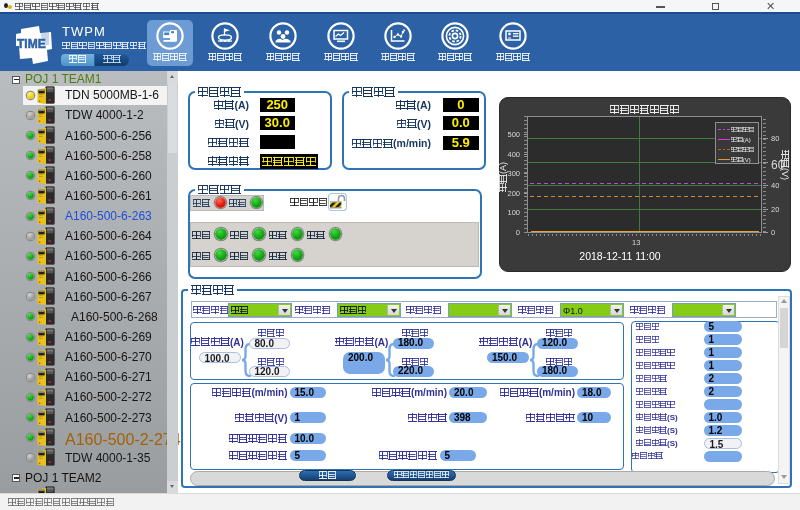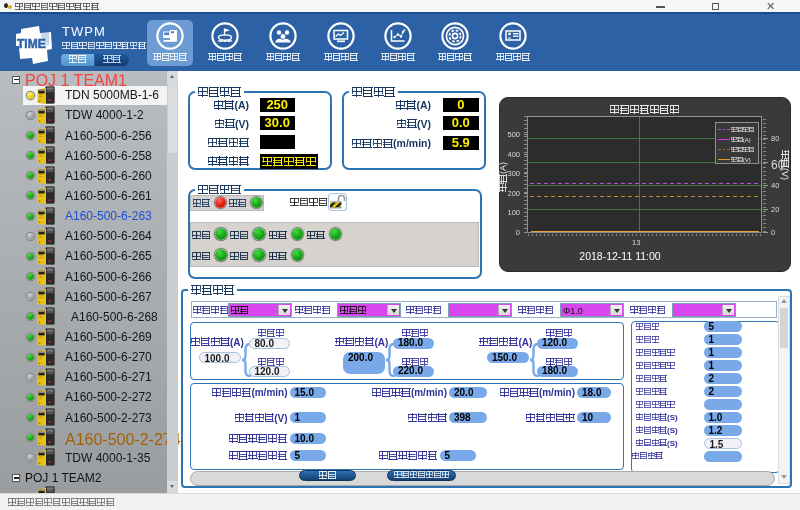--- a/index.html
+++ b/index.html
@@ -19,21 +19,21 @@
  linear-gradient(currentColor,currentColor) 0 98%/100% 11% no-repeat,
  linear-gradient(currentColor,currentColor) 8% 0/10% 100% no-repeat,
  linear-gradient(currentColor,currentColor) 90% 0/10% 100% no-repeat}
 .gb{position:absolute;border:2px solid #2e74b5;border-radius:7px;background:#fff}
 .gbt{position:absolute;top:-8px;left:5px;background:#fff;padding:0 3px;color:#17365d;font-weight:bold;font-size:11px;line-height:14px;white-space:nowrap}
 .nlb{color:#17365d;font-weight:bold;font-size:10.5px;white-space:nowrap;position:absolute}
 .plb{color:#31319a;font-weight:bold;font-size:10px;white-space:nowrap;position:absolute}
 .blk{background:#000;color:#ffef00;font-weight:bold;text-align:center;position:absolute}
 .pill{position:absolute;background:#79a9e8;border-radius:7px;color:#000;font-weight:bold;font-size:10px;padding:0 0 0 5px;white-space:nowrap}
 .pilw{position:absolute;background:#f2f2f6;border:1.5px solid #a8c0e0;border-radius:7px;color:#1a1a1a;font-weight:bold;font-size:10px;white-space:nowrap;padding-left:5px}
-.cmb{position:absolute;height:14px;background:#d946ef;border:1px solid #7f9db9}
+.cmb{position:absolute;height:14px;background:#84cc16;border:1px solid #7f9db9}
 .cmbb{position:absolute;right:1px;top:1px;bottom:1px;width:12px;background:linear-gradient(#f2f2f2,#d8d8d8);border-left:1px solid #b5b5b5}
 .cmbb:after{content:"";position:absolute;left:3px;top:4.5px;border:3px solid transparent;border-top:4px solid #333}
 .cmbt{position:absolute;left:2px;top:2px;font-size:9px;color:#111}
 .sp{position:absolute;border:1.5px solid #2e74b5;border-radius:4px;background:#fff}
 .tl{position:absolute;white-space:nowrap}
 </style></head><body>
 
 <div class="abs" style="left:0;top:0;width:800px;height:12px;background:#f5f6f7"></div>
 <span class="abs" style="left:4px;top:3px;width:4px;height:5px;border-radius:50%;background:#222"></span>
 <span class="abs" style="left:8px;top:5px;width:4px;height:4px;border-radius:50%;background:#d8b40a"></span>
@@ -110,21 +110,21 @@
     <rect x="8" y="10" width="14" height="9" fill="none" stroke="#fff" stroke-width="1.5"></rect>
     <circle cx="11.5" cy="13" r="1.4" fill="#fff"></circle>
     <path d="M9.5 17.5 q2-2.6 4 0 Z" fill="#fff"></path>
     <rect x="15" y="12" width="5.5" height="1.3" fill="#fff"></rect>
     <rect x="15" y="14.5" width="5.5" height="1.3" fill="#fff"></rect>
   </svg>
 <span class="tl" style="left:494px;top:52px;width:38px;text-align:center;font-size:8.5px;color:#fff"><b class="g"></b><b class="h"></b><b class="g"></b><b class="h"></b></span>
 <div class="abs" style="left:0;top:71px;width:167px;height:422px;background:linear-gradient(#babdc0,#9a9da0)"></div>
 <span class="abs" style="left:12px;top:75.5px;width:8px;height:8px;background:#fff;border:1px solid #555"></span>
 <span class="abs" style="left:13.5px;top:78.8px;width:5px;height:1.4px;background:#222"></span>
-<span class="tl" style="left:25px;top:72px;font-size:16px;color:#ef4444">POJ 1 TEAM1</span>
+<span class="tl" style="left:25px;top:72px;font-size:12px;color:#4d7c0f">POJ 1 TEAM1</span>
 <div class="abs" style="left:23px;top:86.2px;width:144px;height:18.5px;background:#f3f3f3"></div>
 <span class="abs" style="left:26.5px;top:91.7px;width:7px;height:7px;border-radius:50%;background:radial-gradient(circle at 38% 30%,#fff176 0%,#e8d000 55%,#b8a400 100%);box-shadow:0 0 0 1.3px #8a8a8a, inset 0 0 1px rgba(255,255,255,.8)"></span>
 <svg class="abs" style="left:36px;top:85.7px" width="22" height="19" viewBox="0 0 22 19">
 <rect x="9.5" y="0.5" width="9" height="17" rx="1.2" fill="#2b2b2b" stroke="#4a4a4a" stroke-width="0.6"></rect>
 <rect x="10.8" y="1.6" width="6.6" height="4.6" rx="0.6" fill="#555"></rect>
 <rect x="10.8" y="1.6" width="6.6" height="2" rx="0.6" fill="#777"></rect>
 <rect x="12.5" y="13.5" width="2.5" height="1.2" fill="#c33"></rect>
 <path d="M1.5 3.5 L10 2 L10 18 L1.5 16.8 Z" fill="#e8c21a"></path>
 <path d="M2 3 L9 1.8 L9 18 L2 17 Z" fill="url(#non)" opacity="0"></path>
 <rect x="2.4" y="3.8" width="6.2" height="3.6" fill="#1a1a1a"></rect>

